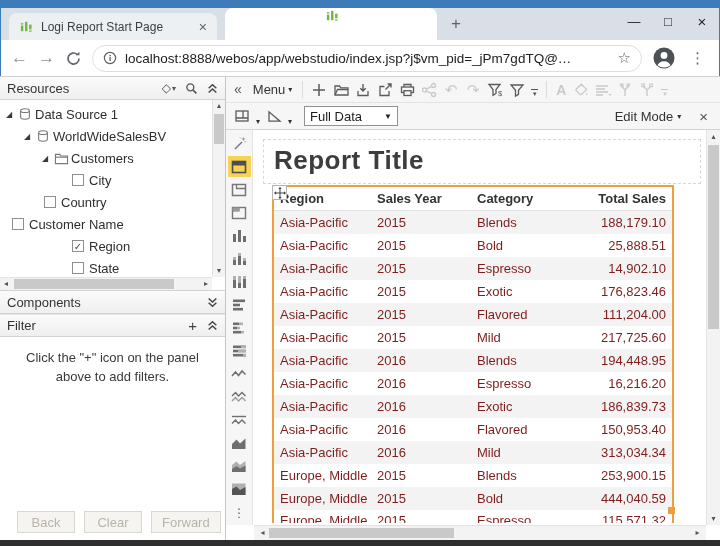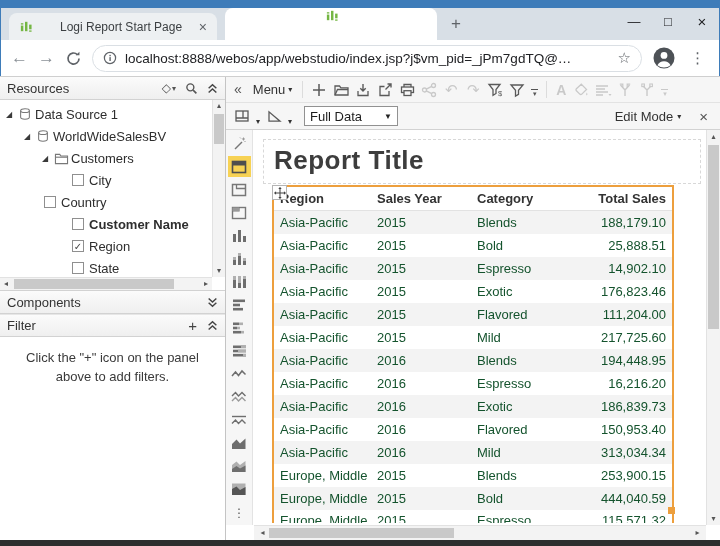--- a/index.html
+++ b/index.html
@@ -10,21 +10,21 @@
 
   
   .titlebar { position:absolute; top:0; left:0; right:0; height:8px; background:var(--blue,#3E7CB9); }
   .tabstrip { position:absolute; top:8px; left:0; right:0; height:32px; background:#D8DFE6;
               border-left:1px solid var(--blue,#3E7CB9); border-right:1px solid var(--blue,#3E7CB9);
               display:flex; align-items:flex-end; }
   .tab { height:32px; width:212px; display:flex; align-items:center; gap:7px; padding:0 8px 0 10px;
          border-radius:8px 8px 0 0; font-size:12px; color:#3c4043; margin-left:8px; }
   .tab.inactive { background:#EDF0F2; height:27px; width:208px; }
   .tab.active { background:#fff;flex-direction:column; }
-  .tab-label { flex:1; white-space:nowrap; overflow:hidden;margin-left:19px; }
+  .tab-label { flex:1; white-space:nowrap; overflow:hidden; }
   .tab-close { color:#5f6368; font-size:14px; line-height:1; padding:0 2px; cursor:default; }
   .newtab { font-size:17px; color:#5f6368; margin-left:14px; padding-bottom:6px; }
   .wincontrols { margin-left:auto; display:flex; align-items:center; height:100%; padding-bottom:6px; }
   .wincontrols span { width:34px; text-align:center; color:#202124; font-size:13px; }
   .favicon { width:15px; height:15px; flex:0 0 auto; }
 
   .addressbar { position:absolute; top:40px; left:0; right:0; height:36px; background:#fff;
                 border-left:1px solid var(--blue,#3E7CB9); border-right:1px solid var(--blue,#3E7CB9);
                 display:flex; align-items:center; gap:10px; padding:0 10px; }
   .navglyph { font-size:17px; color:#8a9096; }
@@ -107,21 +107,21 @@
   .cbtn.more { margin-top:auto; margin-bottom:2px; font-size:12px; color:#555; letter-spacing:0; }
 
   .reportarea { position:absolute; left:28px; top:0; right:14px; bottom:15px; background:#fff; overflow:hidden; }
   .titlebox { position:absolute; left:9px; top:9px; width:438px; height:45px; border:1px dashed #d8d8d8; }
   .reporttitle { font-size:26px; font-weight:bold; color:#3d3d3d; margin:5px 0 0 10px; letter-spacing:0.5px; }
 
   .tableclip { position:absolute; left:18px; top:55px; width:404px; height:338px; overflow:hidden; }
   .rtable { border-collapse:collapse; border:2px solid var(--orange,#ED9F3D); width:400px; table-layout:fixed; background:#fff; }
   .rtable th { font-size:13px; font-weight:bold; color:#333; text-align:left; padding:4px 6px; height:24px;
                border-bottom:1px solid #e2e2e2; background:#fff; white-space:nowrap; overflow:hidden; }
-  .rtable td { font-size:13px; color:#14532d; padding:0 6px; height:23px; white-space:nowrap; overflow:hidden; }
+  .rtable td { font-size:13px; color:#7f1d1d; padding:0 6px; height:23px; white-space:nowrap; overflow:hidden; }
   .rtable th:nth-child(1), .rtable td:nth-child(1) { width:98px; }
   .rtable th:nth-child(2), .rtable td:nth-child(2) { width:100px; }
   .rtable th:nth-child(3), .rtable td:nth-child(3) { width:117px;margin-left:28px; }
   .rtable th:nth-child(4), .rtable td:nth-child(4) { width:85px; text-align:right; }
   .rtable tbody tr:nth-child(odd) { background:#f3f3f3; }
   .movehandle { position:absolute; left:0px; top:0px; width:15px; height:15px; background:#fff;
                 border:1px solid #b5b5b5; display:flex; align-items:center; justify-content:center; z-index:3; }
   .resizehandle { position:absolute; right:1px; top:322px; width:7px; height:7px; background:var(--orange,#ED9F3D); z-index:3; }
 
   .cvsb { position:absolute; top:0; right:0; bottom:15px; width:14px; background:#f3f3f3; border-left:1px solid #e2e2e2; }
@@ -250,21 +250,21 @@
             <div class="tree-row" style="padding-left: 60px;">
               <span class="exp"></span>
               <span class="cb"></span>
               <span>City</span>
             </div>
             <div class="tree-row" style="padding-left: 32px;">
               <span class="exp"></span>
               <span class="cb"></span>
               <span>Country</span>
             </div>
-            <div class="tree-row" style="padding-left: 60px; font-weight: bold;">
+            <div class="tree-row" style="">
               <span class="exp"></span>
               <span class="cb"></span>
               <span>Customer Name</span>
             </div>
             <div class="tree-row" style="padding-left: 60px;">
               <span class="exp"></span>
               <span class="cb">✓</span>
               <span>Region</span>
             </div>
             <div class="tree-row" style="padding-left: 60px;">
@@ -299,20 +299,25 @@
         <span class="plusmini">+</span>
         <span class="hicon" style="margin-left:0">
             <svg width="11" height="11" viewBox="0 0 10 10">
               <path d="M1.5 4.8 L5 1.6 8.5 4.8 M1.5 8.6 L5 5.4 8.5 8.6" fill="none" stroke="#444" stroke-width="1.3"></path>
             </svg>
           </span>
       </div>
 
       <div class="filterbody">
         <div class="filterhint">Click the "+" icon on the panel above to add filters.</div>
+        <div class="navbtns">
+          <span class="navbtn">Back</span>
+          <span class="navbtn">Clear</span>
+          <span class="navbtn">Forward</span>
+        </div>
       </div>
     </div>
 
     <div class="main">
 
       <div class="tb1">
         <span class="collapser">«</span>
         <span class="menulbl">
             <span>Menu</span>
             <span class="caret">▾</span>

